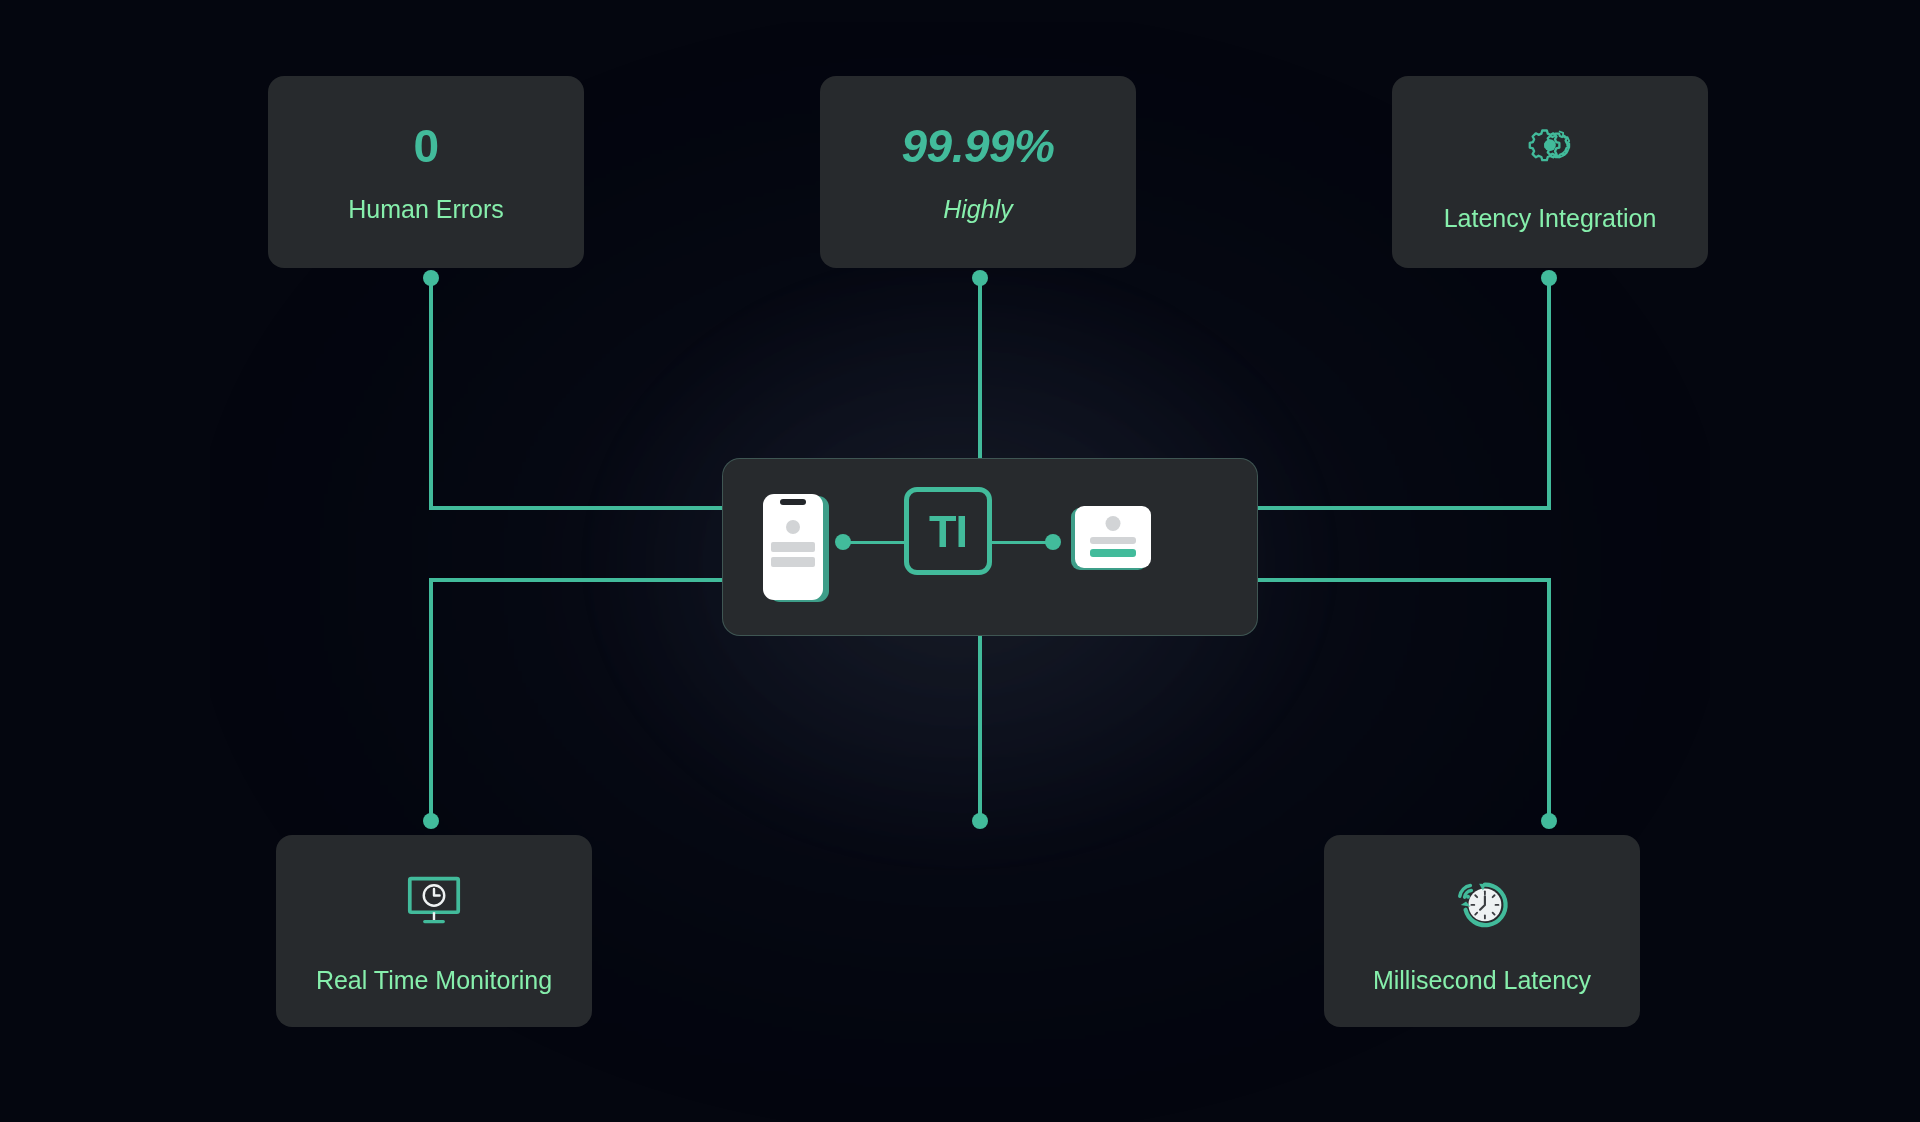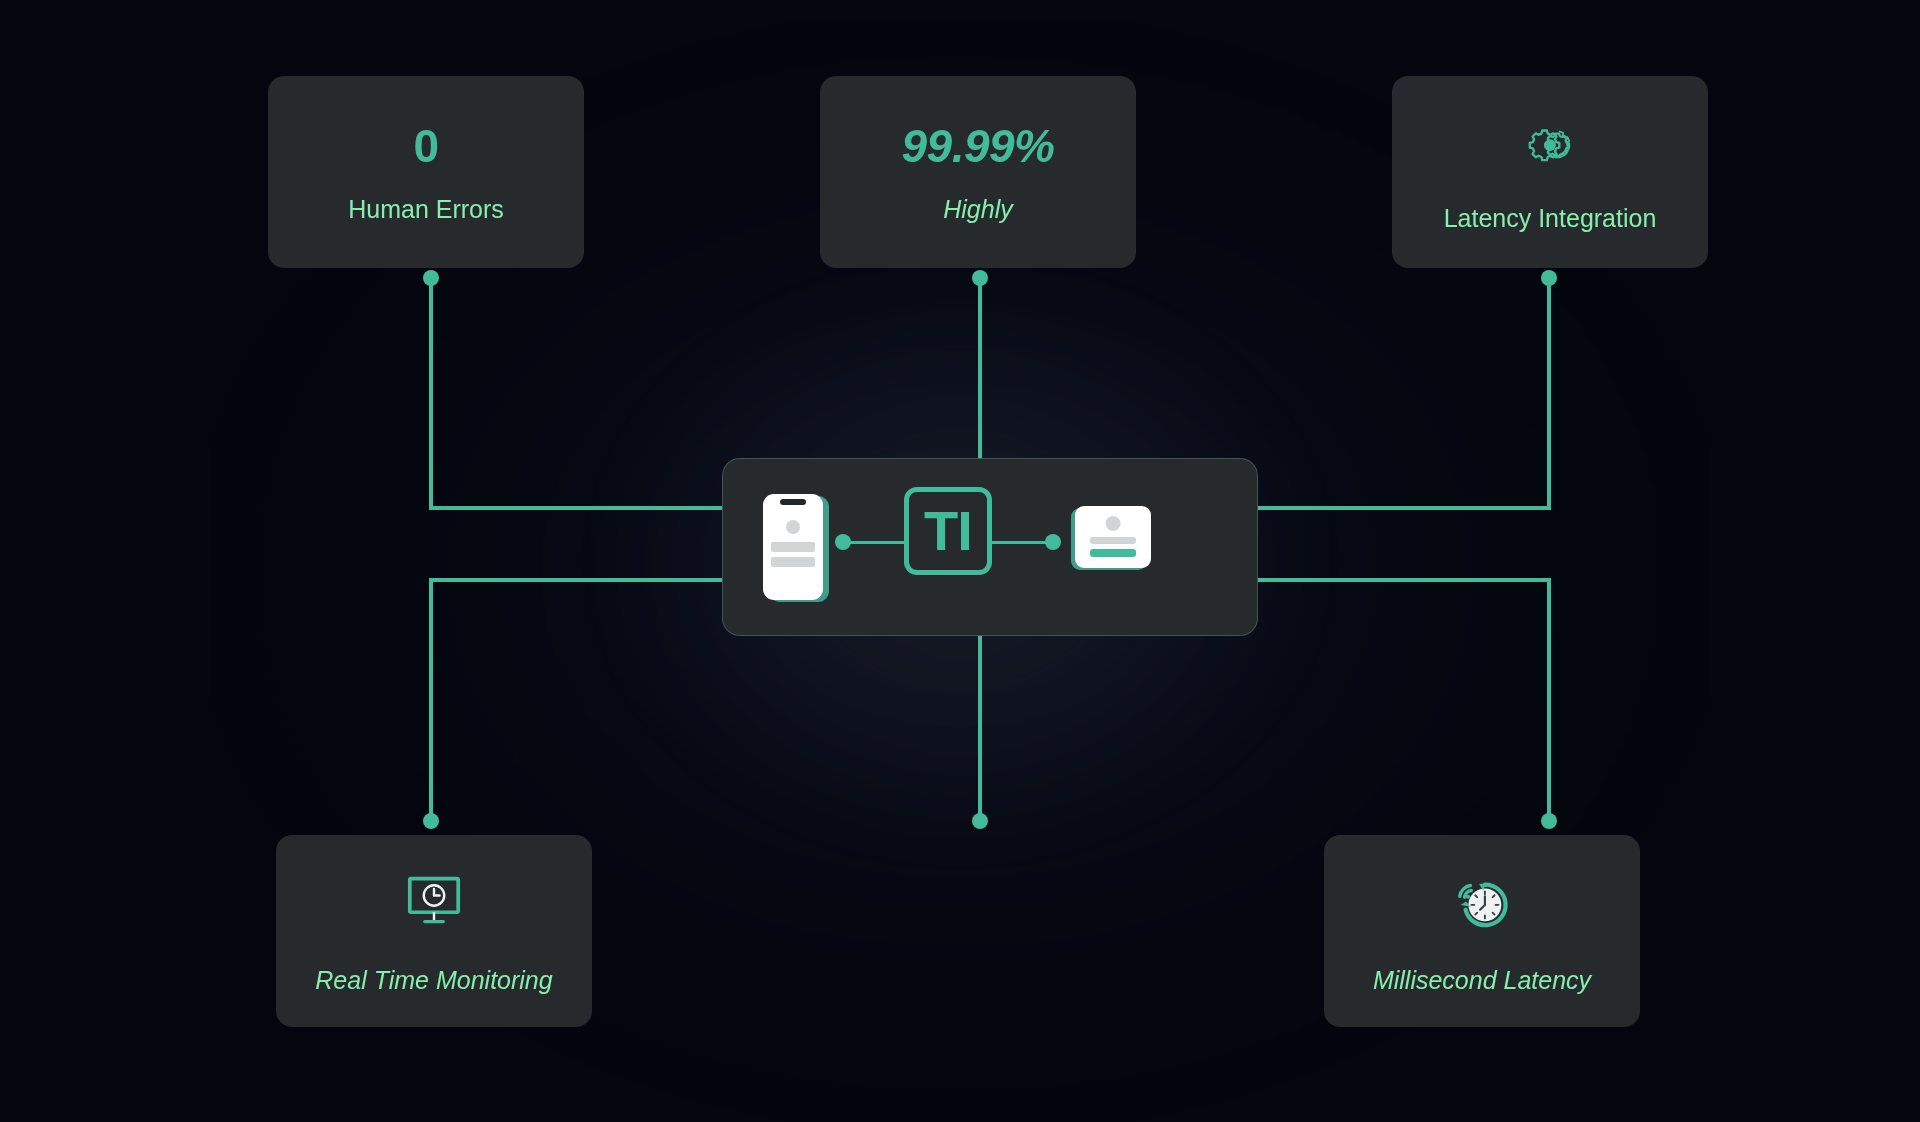--- a/index.html
+++ b/index.html
@@ -48,21 +48,21 @@
   .card{
     position:absolute;
     background:#272a2d;
     border-radius:16px;
     display:flex;
     flex-direction:column;
     align-items:center;
     justify-content:center;
   }
   .card-top{ width:316px; height:192px; top:76px; }
-  .card-bot{ width:316px; height:192px; top:835px;font-style:italic; }
+  .card-bot{ width:316px; height:192px; top:835px; }
 
   .metric{
     font-size:46px;
     font-weight:bold;
     color:#42bb9b;
     line-height:1;
     letter-spacing:-0.5px;
   }
   .card-label{
     font-size:25px;
@@ -140,21 +140,21 @@
 
   
   .ti-box{
     position:absolute; left:181px; top:28px;
     width:88px; height:88px;
     border:5px solid #42bb9b;
     border-radius:13px;
     display:flex; align-items:center; justify-content:center;
   }
   .ti-text{
-    font-size:56px;
+    font-size:45px;
     font-weight:bold;
     color:#42bb9b;
     letter-spacing:-1px;
     line-height:1;
     text-align:center;
   }
 
   
   .idcard{
     position:absolute; left:352px; top:47px;

